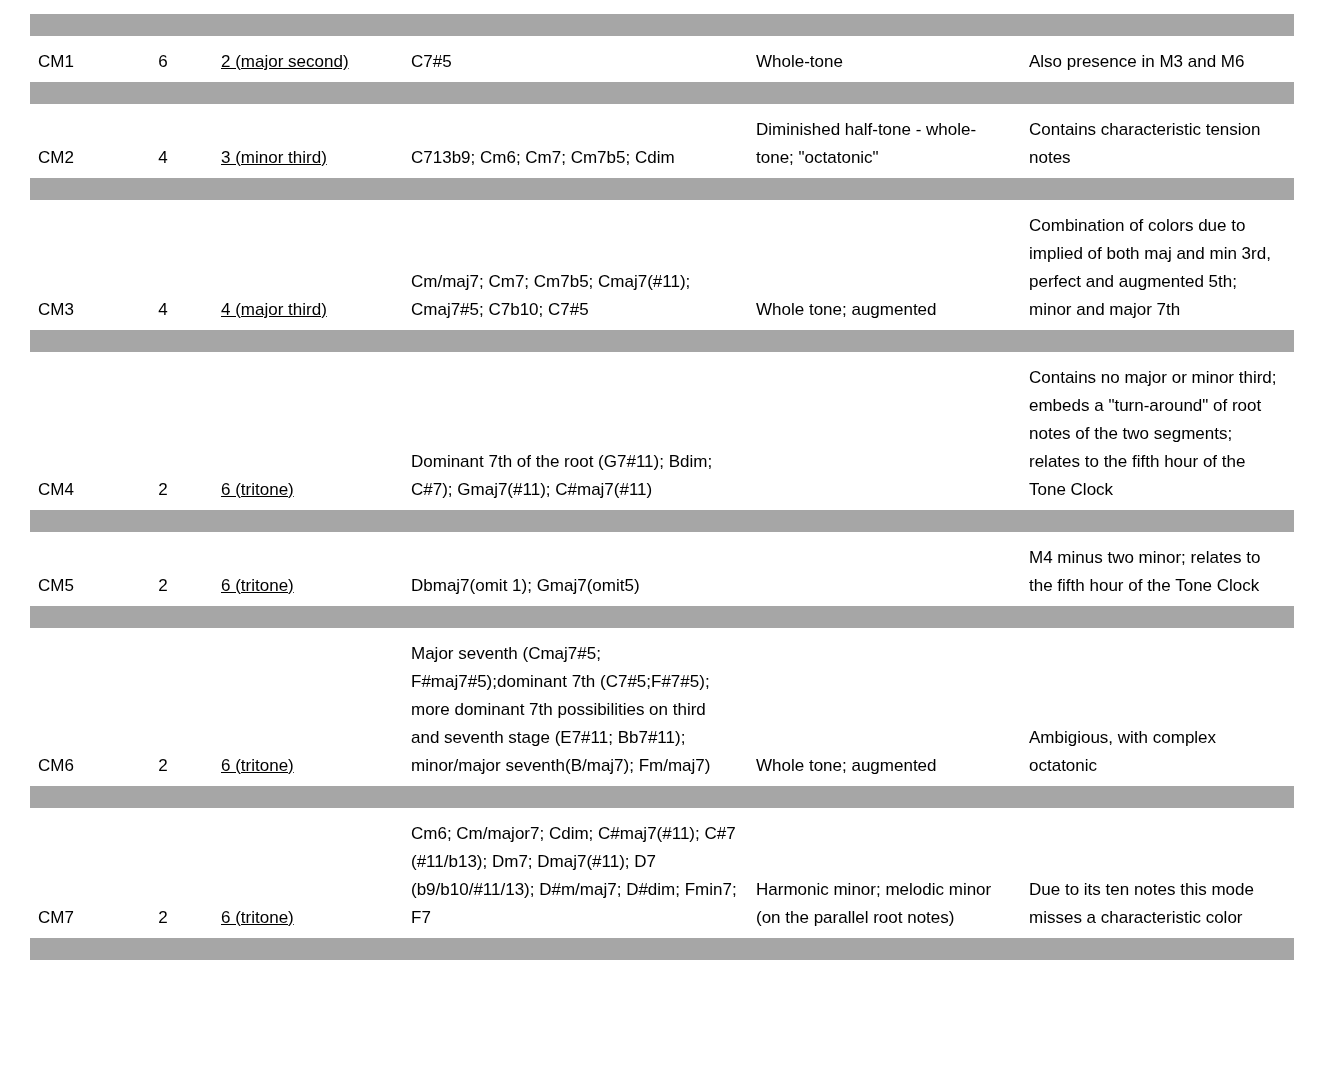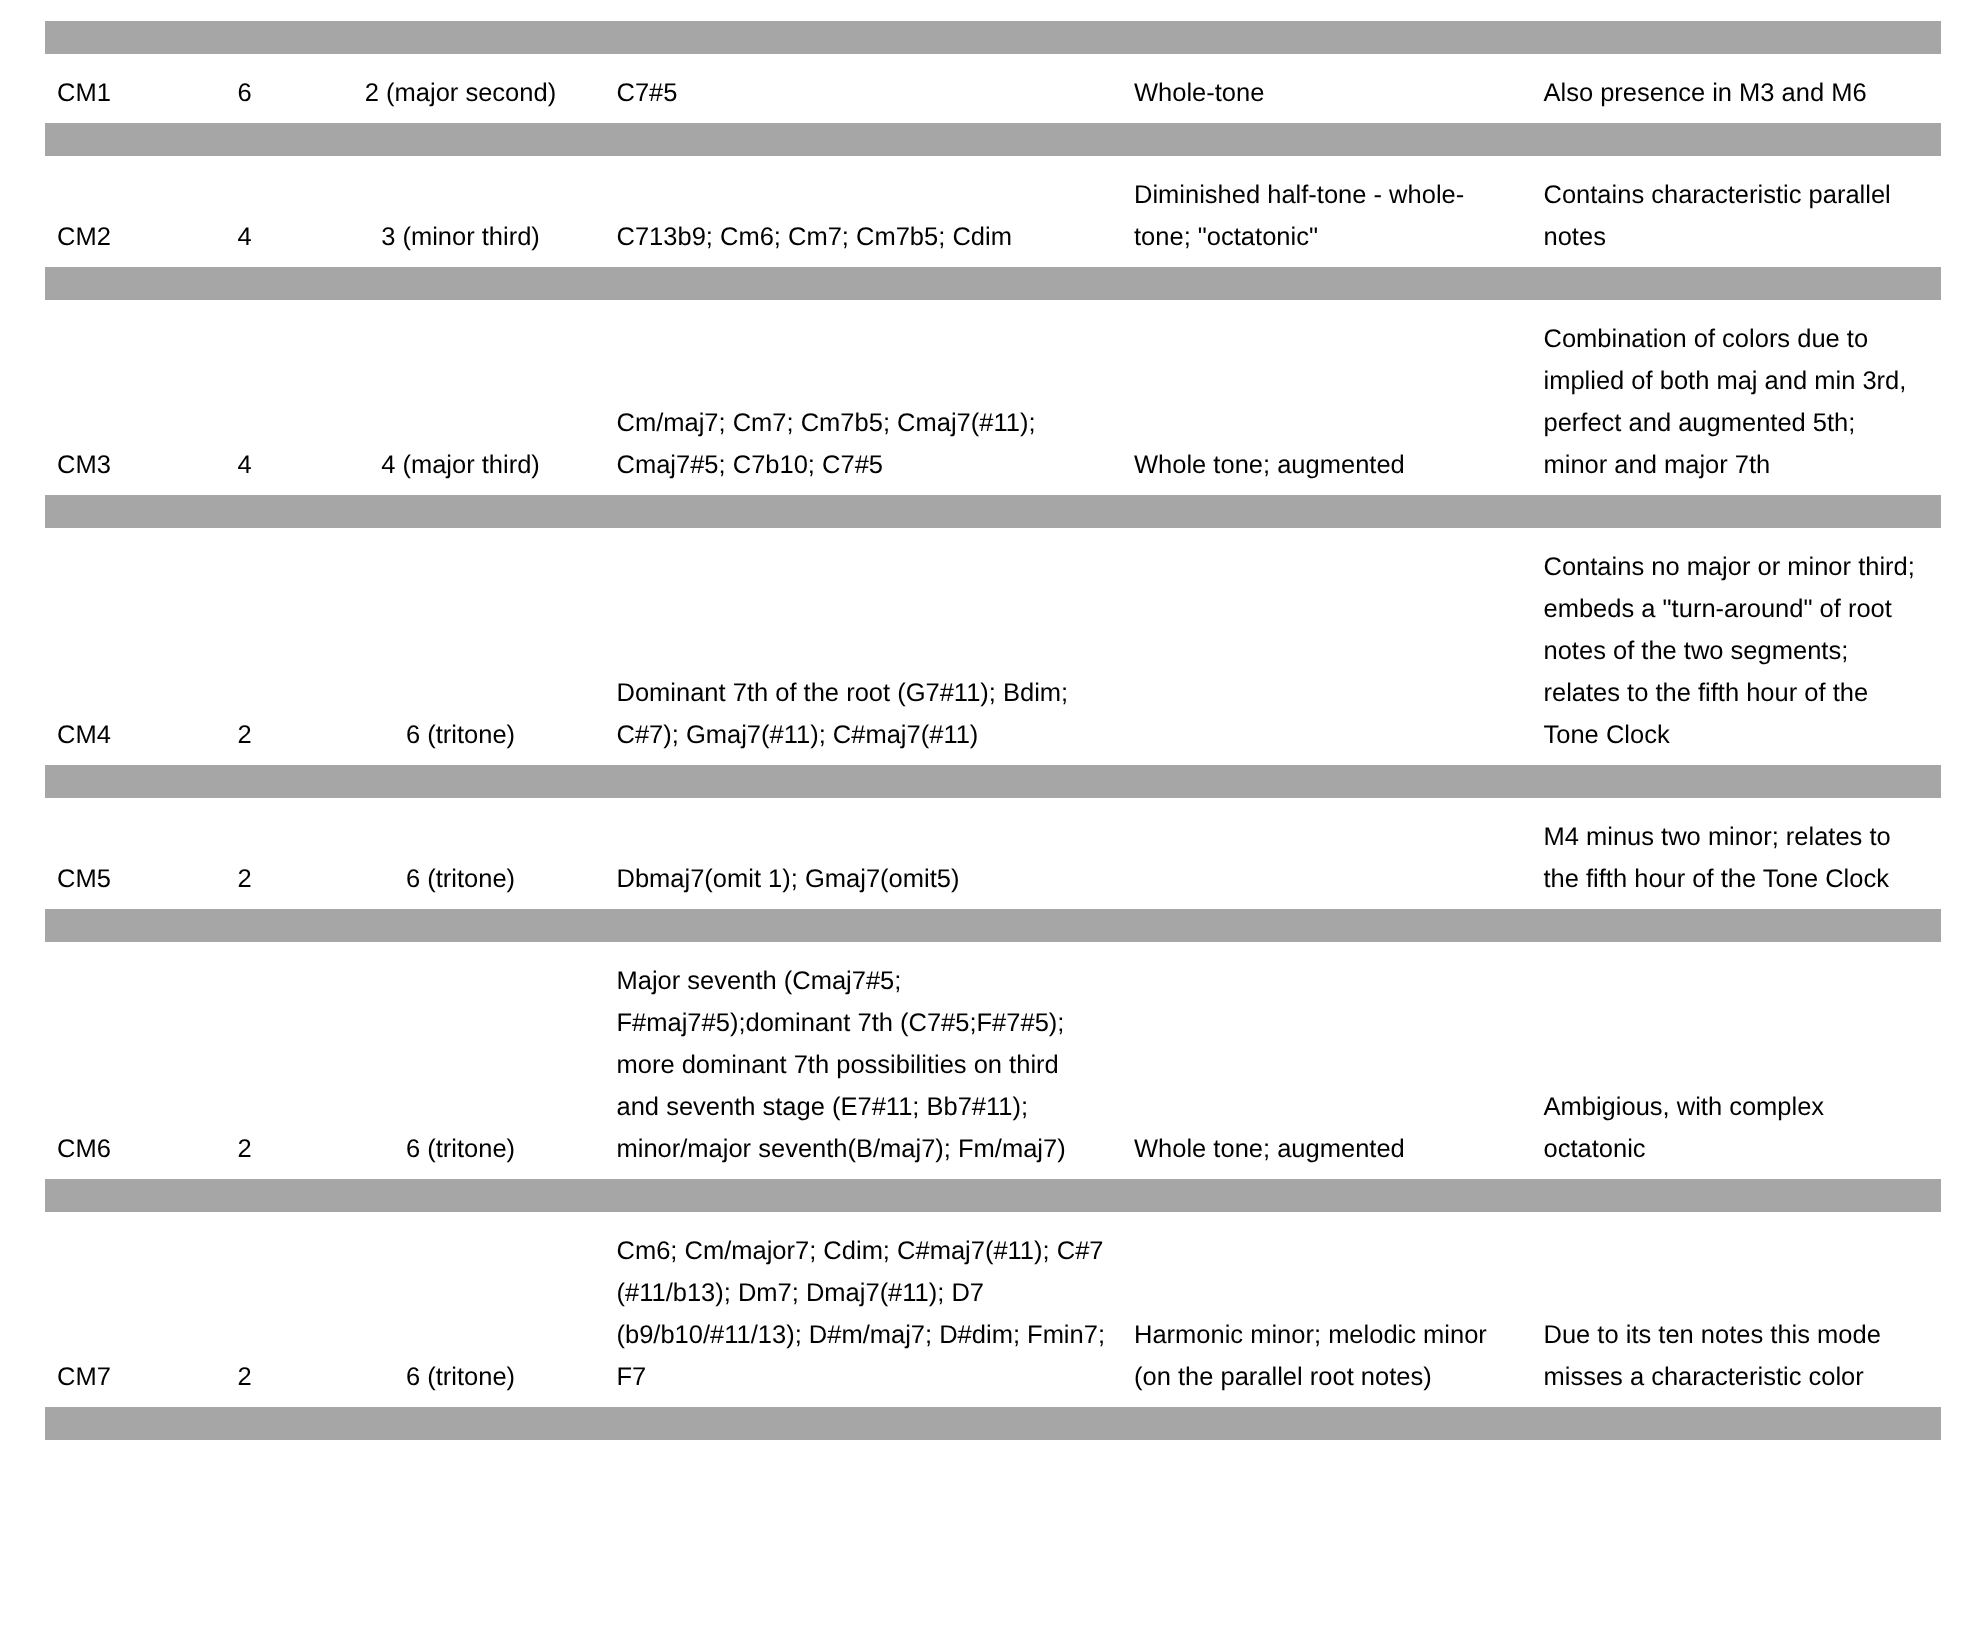--- a/index.html
+++ b/index.html
@@ -40,21 +40,21 @@
   th.h-molt { padding-left: 18px; }
 
   tr.data td {
     vertical-align: bottom;
     padding: 12px 10px 6px 8px;
     word-wrap: break-word;
     overflow-wrap: break-word;
   }
   td.molt  { padding-left: 18px; margin-left: 48px; }
   td.seg   { text-align: center; }
-  td.steer { text-align: center; padding-right: 2px; }
+  td.steer { text-align: left; padding-right: 2px; text-decoration: underline; }
 
   tr.sep td {
     background: #a6a6a6;
     height: 22px;
     padding: 0;
     line-height: 0;
     font-size: 0;
   }
 </style>
 </head>
@@ -89,21 +89,21 @@
     <tr class="sep">
           <td colspan="6"></td>
         </tr>
 
     <tr class="data">
       <td class="molt">CM2</td>
       <td class="seg">4</td>
       <td class="steer">3 (minor third)</td>
       <td class="chords">C713b9; Cm6; Cm7; Cm7b5; Cdim</td>
       <td class="scale">Diminished half-tone - whole-tone; "octatonic"</td>
-      <td class="char">Contains characteristic parallel notes</td>
+      <td class="char">Contains characteristic tension notes</td>
     </tr>
 
     <tr class="sep">
           <td colspan="6"></td>
         </tr>
 
     <tr class="data">
       <td class="molt">CM3</td>
       <td class="seg">4</td>
       <td class="steer">4 (major third)</td>

